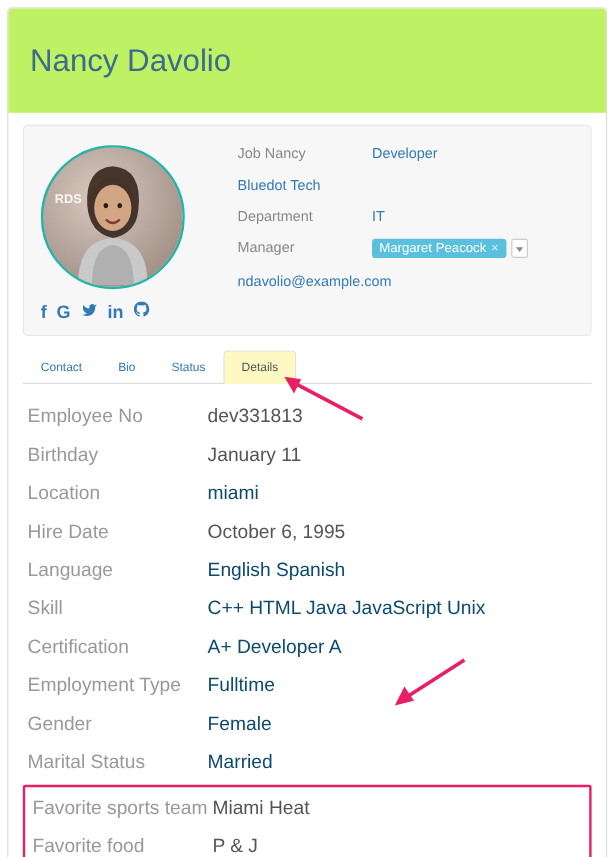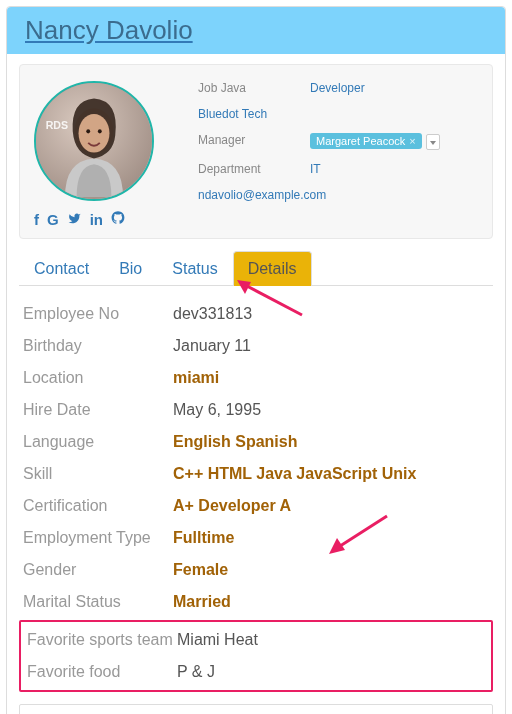--- a/index.html
+++ b/index.html
@@ -10,25 +10,24 @@
     background: #fff;
     width: 512px;
   }
   .page {
     margin: 6px;
     border: 1px solid #ddd;
     border-radius: 4px;
     background: #fff;
   }
   .header {
-    background: #7dd3fc;
+    background: #bef264;
     color: #337ab7;
-    padding: 8px 18px;
+    padding: 28px 18px;
     border-radius: 4px 4px 0 0;
-    text-decoration: underline;
   }
   .header h1 {
     font-size: 26px;
     font-weight: 400;
     color: #3b6c8e;
   }
   .profile-card {
     margin: 10px 12px 12px;
     background: #f7f7f7;
     border: 1px solid #e8e8e8;
@@ -97,47 +96,47 @@
   }
   .email { color:#337ab7; font-size:12px; margin-top:6px; }
 
   .tabs {
     margin: 0 12px;
     border-bottom: 1px solid #ddd;
     display:flex;
   }
   .tab {
     padding: 8px 14px;
-    font-size: 16px;
+    font-size: 10px;
     color: #337ab7;
     cursor: pointer;
     border: 1px solid transparent;
     border-bottom: none;
     margin-bottom:-1px;
   }
   .tab.active {
     color: #555;
-    background: #eab308;
+    background: #fef9c3;
     border-color: #ddd;
     border-radius: 4px 4px 0 0;
   }
 
   .details {
     margin: 0 12px 12px;
     padding: 12px 0 0;
     position: relative;
   }
   .drow {
     display: flex;
     padding: 7px 4px;
     font-size: 16px;
   }
   .dlabel { width: 150px; color: #999; }
   .dval { color:#555; }
-  .dval.link { color:#a16207;font-weight:bold; }
+  .dval.link { color:#0c4a6e; }
 
   .hilite-box {
     border: 2px solid #e91e63;
     border-radius: 2px;
     margin-top: 2px;
     padding: 2px 2px;
   }
 
   .direct-reports {
     margin: 10px 12px;
@@ -205,33 +204,33 @@
           <svg width="14" height="14" viewBox="0 0 24 24" fill="#337ab7">
               <path d="M12 .5C5.73.5.99 5.24.99 11.51c0 4.86 3.15 8.98 7.52 10.44.55.1.75-.24.75-.53v-1.87c-3.06.67-3.71-1.47-3.71-1.47-.5-1.27-1.22-1.61-1.22-1.61-.99-.68.08-.67.08-.67 1.1.08 1.68 1.13 1.68 1.13.98 1.68 2.57 1.19 3.2.91.1-.71.38-1.19.69-1.47-2.44-.28-5.01-1.22-5.01-5.44 0-1.2.43-2.18 1.13-2.95-.11-.28-.49-1.4.11-2.92 0 0 .92-.29 3.02 1.13a10.5 10.5 0 0 1 5.5 0c2.1-1.42 3.02-1.13 3.02-1.13.6 1.52.22 2.64.11 2.92.7.77 1.13 1.75 1.13 2.95 0 4.23-2.58 5.15-5.03 5.43.39.34.74 1 .74 2.02v3c0 .29.2.64.76.53 4.36-1.46 7.51-5.58 7.51-10.44C23.01 5.24 18.27.5 12 .5z"></path>
             </svg>
         </span>
       </div>
     </div>
 
     <div class="info-col" id="profile-rows">
 
       <div class="info-row">
-          <div class="info-label">Job Java</div>
+          <div class="info-label">Job Nancy</div>
           <div class="info-val link">Developer</div>
         </div>
         <div class="info-row">
           <div class="info-val link">Bluedot Tech</div>
+        </div>
+        <div class="info-row">
+          <div class="info-label">Department</div>
+          <div class="info-val link">IT</div>
         </div>
         <div class="info-row">
           <div class="info-label">Manager</div>
           <div class="info-val"><span class="mgr-chip">Margaret Peacock<span style="opacity: 0.8;">×</span></span><span class="mgr-dd"></span></div>
-        </div>
-        <div class="info-row">
-          <div class="info-label">Department</div>
-          <div class="info-val link">IT</div>
         </div>
         <div class="email link">ndavolio@example.com</div>
     </div>
   </div>
 
   <div class="tabs" id="tabs">
       <div class="tab">Contact</div>
       <div class="tab">Bio</div>
       <div class="tab">Status</div>
       <div class="tab active">Details</div>
@@ -246,21 +245,21 @@
         <div class="drow">
           <div class="dlabel">Birthday</div>
           <div class="dval">January 11</div>
         </div>
         <div class="drow">
           <div class="dlabel">Location</div>
           <div class="dval link">miami</div>
         </div>
         <div class="drow">
           <div class="dlabel">Hire Date</div>
-          <div class="dval">May 6, 1995</div>
+          <div class="dval">October 6, 1995</div>
         </div>
         <div class="drow">
           <div class="dlabel">Language</div>
           <div class="dval link">English Spanish</div>
         </div>
         <div class="drow">
           <div class="dlabel">Skill</div>
           <div class="dval link">C++ HTML Java JavaScript Unix</div>
         </div>
         <div class="drow">

